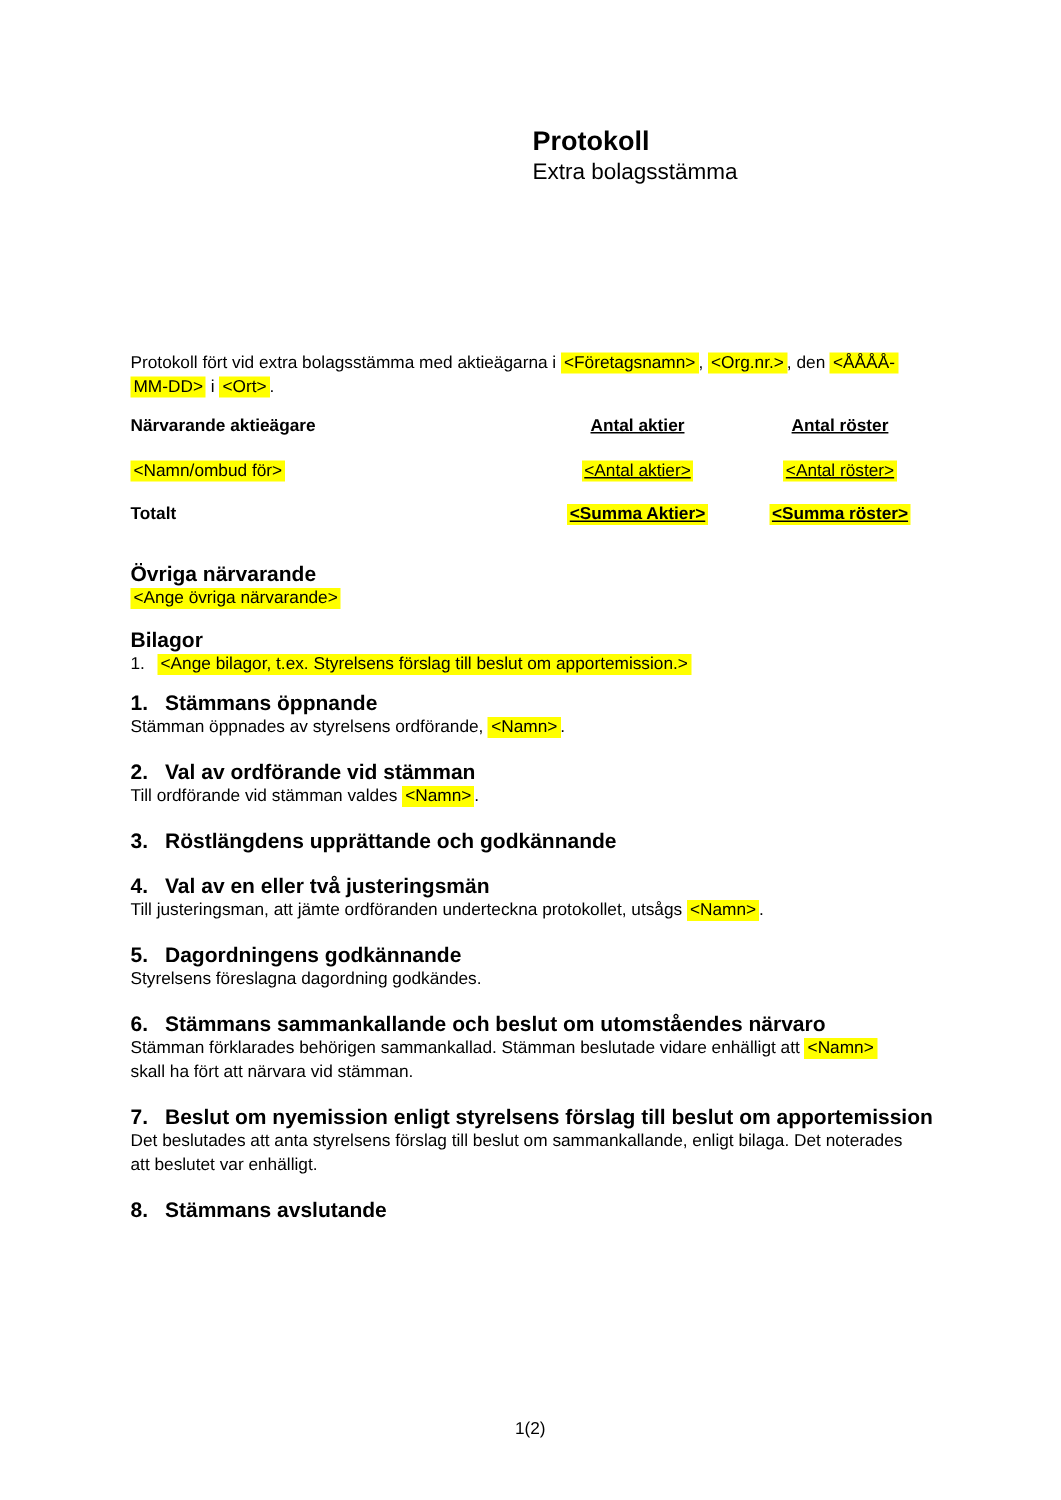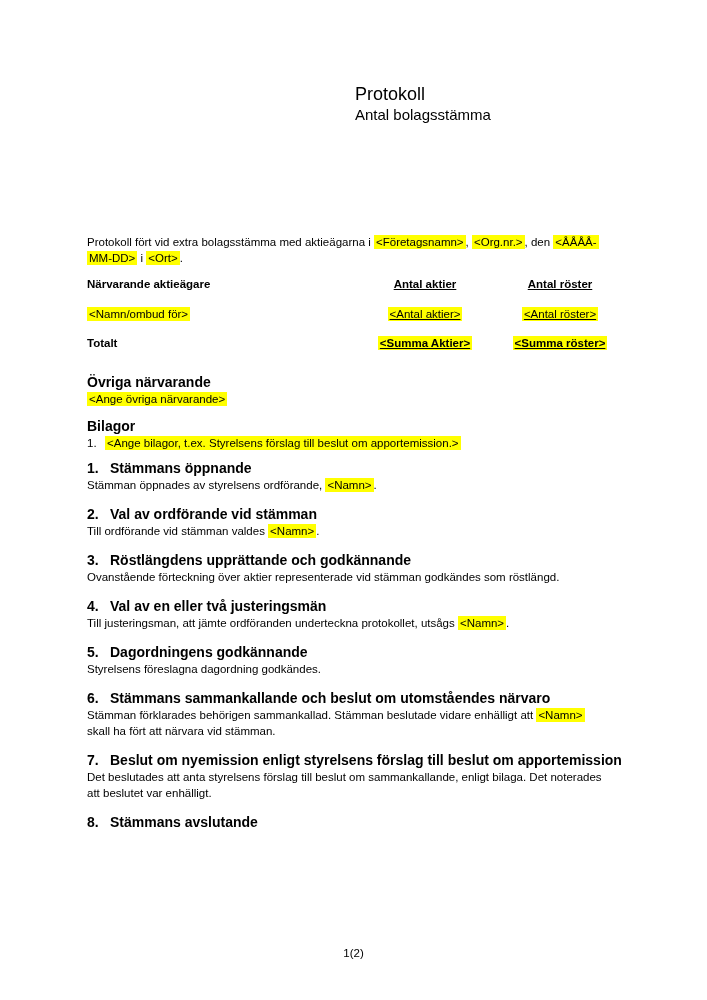--- a/index.html
+++ b/index.html
@@ -18,21 +18,21 @@
   }
   .doc {
     position: absolute;
     inset: 0;
     padding: 0 70px 0 87px;
     box-sizing: border-box;
     font-size: 11.5px;
     line-height: 16px;
   }
   .title-block { padding-top: 83px; margin-left: 268px; }
-  .doc-title   { font-size: 18px; line-height: 22px; font-weight: normal; }
+  .doc-title   { font-size: 18px; line-height: 22px; font-weight: bold; }
   .doc-subtitle{ font-size: 15px; line-height: 19px; }
 
   p { margin: 0; }
   .intro { margin-top: 110px; }
 
   .hl {
     background: var(--hl, #ffff00);
     padding: 1px 2px;
   }
   .bold { font-weight: bold; }
@@ -73,21 +73,21 @@
     line-height: 16px;
   }
 </style>
 </head>
 <body>
 
 <div class="doc">
 
   <div class="title-block">
     <div class="doc-title">Protokoll</div>
-    <div class="doc-subtitle">Antal bolagsstämma</div>
+    <div class="doc-subtitle">Extra bolagsstämma</div>
   </div>
 
   <p class="intro"><span>Protokoll fört vid extra bolagsstämma med aktieägarna i </span><span class="hl">&lt;Företagsnamn&gt;</span><span>, </span><span class="hl">&lt;Org.nr.&gt;</span><span>, den </span><span class="hl">&lt;ÅÅÅÅ-</span><br><span class="hl">MM-DD&gt;</span><span> i </span><span class="hl">&lt;Ort&gt;</span><span>.</span></p>
 
   <div class="table">
     <div class="t-row t-head">
       <div class="c1 bold">Närvarande aktieägare</div>
       <div class="c2 bold">Antal aktier</div>
       <div class="c3 bold">Antal röster</div>
     </div>
@@ -129,21 +129,20 @@
           <span class="sec-num">2.</span>
           <span class="sec-title">Val av ordförande vid stämman</span>
         </div>
         <p class="sec-body"><span>Till ordförande vid stämman valdes </span><span class="hl">&lt;Namn&gt;</span><span>.</span></p>
       </div>
       <div class="section">
         <div class="sec-head">
           <span class="sec-num">3.</span>
           <span class="sec-title">Röstlängdens upprättande och godkännande</span>
         </div>
-        <p class="sec-body"><span>Ovanstående förteckning över aktier representerade vid stämman godkändes som röstlängd.</span></p>
       </div>
       <div class="section">
         <div class="sec-head">
           <span class="sec-num">4.</span>
           <span class="sec-title">Val av en eller två justeringsmän</span>
         </div>
         <p class="sec-body"><span>Till justeringsman, att jämte ordföranden underteckna protokollet, utsågs </span><span class="hl">&lt;Namn&gt;</span><span>.</span></p>
       </div>
       <div class="section">
         <div class="sec-head">

